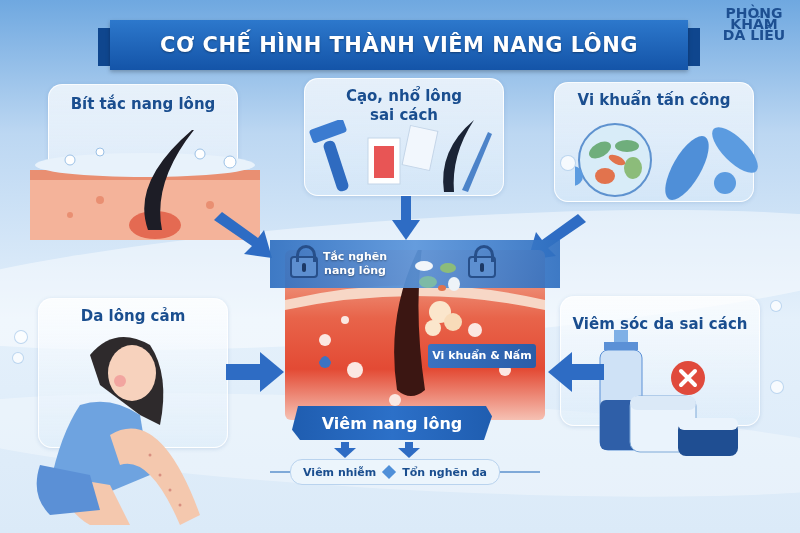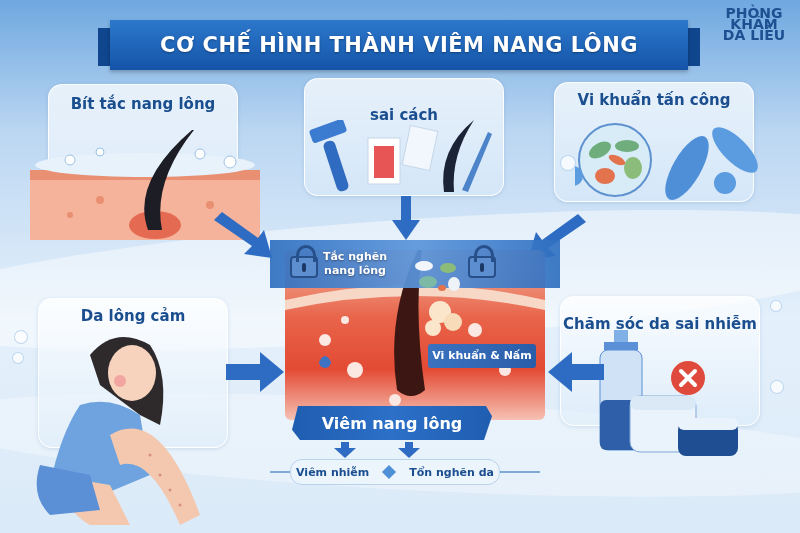--- a/index.html
+++ b/index.html
@@ -87,21 +87,21 @@
     position: absolute; left: 292px; top: 406px; width: 200px; height: 34px;
     background: linear-gradient(90deg, #1f5db0, #2c70c8 50%, #1f5db0);
     display: flex; align-items: center; justify-content: center;
     clip-path: polygon(3% 0, 97% 0, 100% 30%, 96% 100%, 4% 100%, 0 70%);
   }
   .result-title { color: #fff; font-weight: bold; font-size: 16px; }
   .outcome-bar {
     position: absolute; left: 290px; top: 459px; width: 210px; height: 26px;
     background: rgba(236,244,252,0.95); border-radius: 12px;
     border: 1px solid #b9d3ee;
-    display: flex; align-items: center; justify-content: center; gap: 15px;
+    display: flex; align-items: center; justify-content: center; gap: 8px;
     font-size: 11px; font-weight: bold; color: #1a4e8f;
   }
   .outcome-line {
     position: absolute; top: 471px; height: 2px; background: #7fa9d8;
   }
   .diamond {
     width: 10px; height: 10px; background: #4f8fd8; transform: rotate(45deg);
   }
   .bubble { position: absolute; border-radius: 50%; background: rgba(255,255,255,0.75); border: 1px solid rgba(150,190,230,0.6); }
 </style>
@@ -134,20 +134,21 @@
     <circle cx="200" cy="32" r="6" fill="#fff" stroke="#9cc1e6"></circle>
     <ellipse cx="125" cy="95" rx="26" ry="14" fill="#e46a52"></ellipse>
     <path d="M118 100 Q100 50 168 -5 Q122 50 132 100 Z" fill="#1d1d26"></path>
     <circle cx="70" cy="70" r="4" fill="#e98f72"></circle>
     <circle cx="180" cy="75" r="4" fill="#e98f72"></circle>
     <circle cx="40" cy="85" r="3" fill="#e98f72"></circle>
   </svg>
 </div>
 
 <div class="panel" style="left:304px;top:78px;width:200px;height:118px;">
+  <div class="panel-title" style="top:8px;">Cạo, nhổ lông</div>
   <div class="panel-title" style="top:27px;">sai cách</div>
 </div>
 <div class="art" style="left:306px;top:120px;width:200px;height:75px;">
   <svg width="200" height="75" viewBox="0 0 200 75">
     <rect x="4" y="4" width="36" height="14" rx="3" fill="#3b7bd0" transform="rotate(-20 22 11)"></rect>
     <rect x="24" y="20" width="12" height="52" rx="5" fill="#2f6bc0" transform="rotate(-18 30 46)"></rect>
     <rect x="62" y="18" width="32" height="46" fill="#fff" stroke="#c4d5e8"></rect>
     <rect x="68" y="26" width="20" height="32" fill="#e85555"></rect>
     <rect x="100" y="8" width="28" height="40" fill="#f2f7fd" stroke="#c4d5e8" transform="rotate(12 114 28)"></rect>
     <path d="M138 72 Q132 30 168 0 Q145 35 148 72 Z" fill="#1b2436"></path>
@@ -210,21 +211,21 @@
   </svg>
 </div>
 <div class="art" style="left:226px;top:352px;width:58px;height:40px;">
   <svg width="58" height="40" viewBox="0 0 58 40">
       <rect x="0" y="12" width="36" height="16" fill="#2e6cc4"></rect>
       <polygon points="34,0 58,20 34,40" fill="#2e6cc4"></polygon>
     </svg>
 </div>
 
 <div class="panel" style="left:560px;top:296px;width:200px;height:130px;">
-  <div class="panel-title" style="top:18px;">Chăm sóc da sai nhiễm</div>
+  <div class="panel-title" style="top:18px;">Viêm sóc da sai cách</div>
 </div>
 <div class="art" style="left:596px;top:330px;width:160px;height:130px;">
   <svg width="160" height="130" viewBox="0 0 160 130">
     <rect x="18" y="0" width="14" height="12" fill="#7fb0e6"></rect>
     <rect x="8" y="12" width="34" height="8" fill="#5b90d6"></rect>
     <rect x="4" y="20" width="42" height="100" rx="8" fill="#cfe2f6" stroke="#5b90d6"></rect>
     <rect x="4" y="70" width="42" height="50" rx="6" fill="#2f5fa8"></rect>
     <rect x="34" y="66" width="66" height="56" rx="10" fill="#eaf3fc" stroke="#7fa9d8"></rect>
     <rect x="34" y="66" width="66" height="14" rx="7" fill="#dbe9f7"></rect>
     <rect x="82" y="92" width="60" height="34" rx="8" fill="#1f4e92"></rect>

